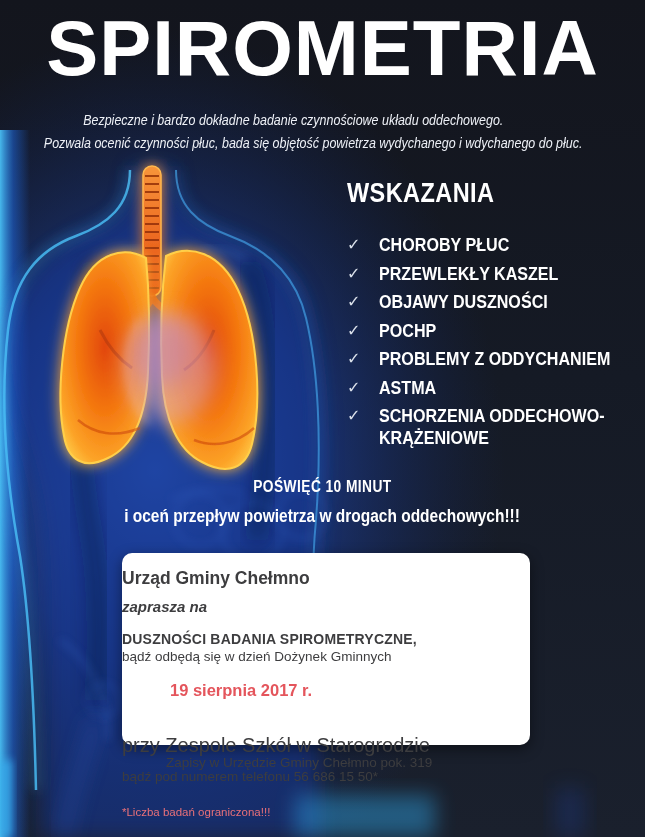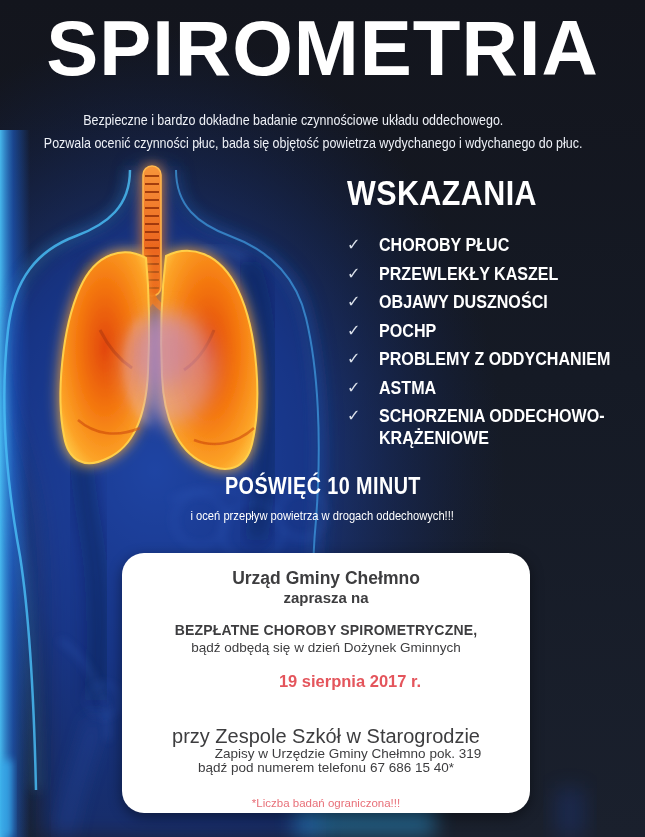--- a/index.html
+++ b/index.html
@@ -18,46 +18,46 @@
   .cond-c{display:inline-block;transform:scaleX(.86);transform-origin:center center;white-space:nowrap;}
   .cond-l{display:inline-block;transform:scaleX(.87);transform-origin:left center;}
 
   .title{
     left:0;top:6px;width:645px;margin:0;
     text-align:center;color:#ffffff;
     font-size:78px;line-height:84px;font-weight:700;letter-spacing:1px;
   }
   .subtitle{
     left:0;top:109px;width:587px;text-align:center;
-    color:#eef1f7;font-size:14.5px;line-height:23px;font-weight:400;
+    color:#eef1f7;font-size:14.5px;line-height:23px;font-weight:400;font-style:italic;
   }
   .indications{left:347px;top:176px;width:298px;}
   .indications h2{
-    margin:0;color:#ffffff;font-size:35px;line-height:34px;font-weight:700;letter-spacing:.5px;text-decoration:underline;
+    margin:0;color:#ffffff;font-size:27px;line-height:34px;font-weight:700;letter-spacing:.5px;text-decoration:underline;
   }
   .ind-list{list-style:none;margin:24px 0 0 0;padding:0;}
   .ind-item{display:flex;align-items:flex-start;gap:17px;margin-bottom:7px;}
   .check{
     color:#dde3ec;font-size:16px;line-height:21px;font-weight:400;width:15px;flex:0 0 auto;
   }
   .ind-label{
     color:#ffffff;font-size:18.5px;line-height:21.5px;font-weight:700;max-width:300px;
   }
   .callout{left:0;top:471px;width:645px;text-align:center;color:#ffffff;}
-  .callout-main{font-size:23px;line-height:31px;font-weight:800;letter-spacing:.5px;}
-  .callout-sub{margin-top:2px;font-size:13px;line-height:24px;font-weight:400;}
+  .callout-main{font-size:16px;line-height:31px;font-weight:800;letter-spacing:.5px;}
+  .callout-sub{margin-top:2px;font-size:18px;line-height:24px;font-weight:700;}
 
   .card{
-    left:122px;top:553px;width:408px;height:260px;
-    background:#ffffff;border-radius:22px;
+    left:122px;top:553px;width:408px;height:192px;
+    background:#ffffff;border-radius:10px;
     box-shadow:0 4px 14px rgba(0,0,0,.45);
-    text-align:center;color:#3d3d3f;
+    color:#3d3d3f;
   }
   .card .org{margin-top:15px;font-size:17.5px;line-height:20px;font-weight:700;}
-  .card .invites{margin-top:1px;font-size:15px;line-height:18px;font-weight:700;}
+  .card .invites{margin-top:10px;font-size:15px;line-height:18px;font-weight:700;font-style:italic;}
   .card .event-title{margin-top:14px;font-size:14px;line-height:18px;font-weight:700;letter-spacing:.2px;}
   .card .event-sub{font-size:13.5px;line-height:17px;}
   .card .date{margin-top:15px;font-size:16.5px;line-height:20px;font-weight:700;color:#e4555c;margin-left:48px;}
   .card .loc{font-size:20px;line-height:18px;margin-top:36px;}
   .card .hours{font-size:15px;line-height:17px;font-weight:700;color:#e4555c;}
   .card .signup{font-size:13.5px;line-height:14px;}
   .card .signup.first{margin-top:2px;margin-left:44px;}
   .card .footnote{margin-top:21px;font-size:11.5px;line-height:14px;color:#e87079;}
 </style>
 </head>
@@ -201,22 +201,22 @@
   </div>
 
   <div class="layer callout">
     <div class="callout-main"><span class="cond-c">POŚWIĘĆ 10 MINUT</span></div>
     <div class="callout-sub"><span class="cond-c">i oceń przepływ powietrza w drogach oddechowych!!!</span></div>
   </div>
 
   <div class="layer card">
     <div class="org">Urząd Gminy Chełmno</div>
     <div class="invites">zaprasza na</div>
-    <div class="event-title">BEZPŁATNE CHOROBY SPIROMETRYCZNE,</div>
+    <div class="event-title">DUSZNOŚCI BADANIA SPIROMETRYCZNE,</div>
     <div class="event-sub">bądź odbędą się w dzień Dożynek Gminnych</div>
     <div class="date">19 sierpnia 2017 r.</div>
     <div class="loc">przy Zespole Szkół w Starogrodzie</div>
     <div class="signup first">Zapisy w Urzędzie Gminy Chełmno pok. 319</div>
-    <div class="signup">bądź pod numerem telefonu 67 686 15 40*</div>
+    <div class="signup">bądź pod numerem telefonu 56 686 15 50*</div>
     <div class="footnote">*Liczba badań ograniczona!!!</div>
   </div>
 
 </div>
 
 </body></html>

